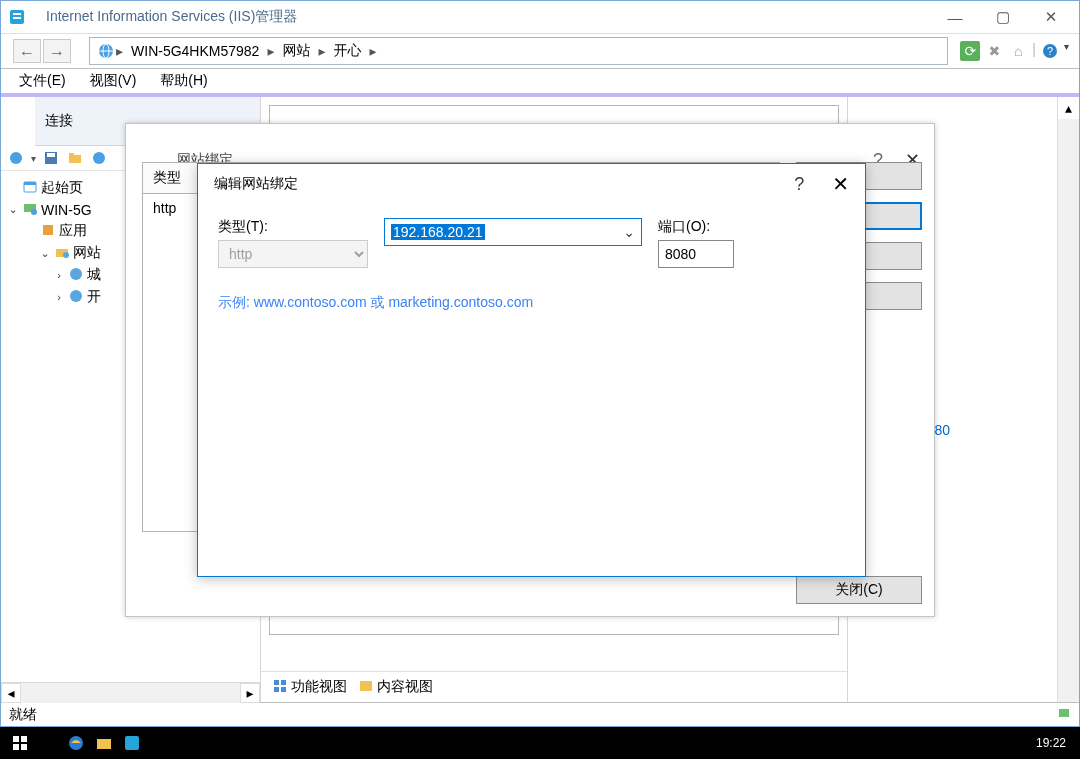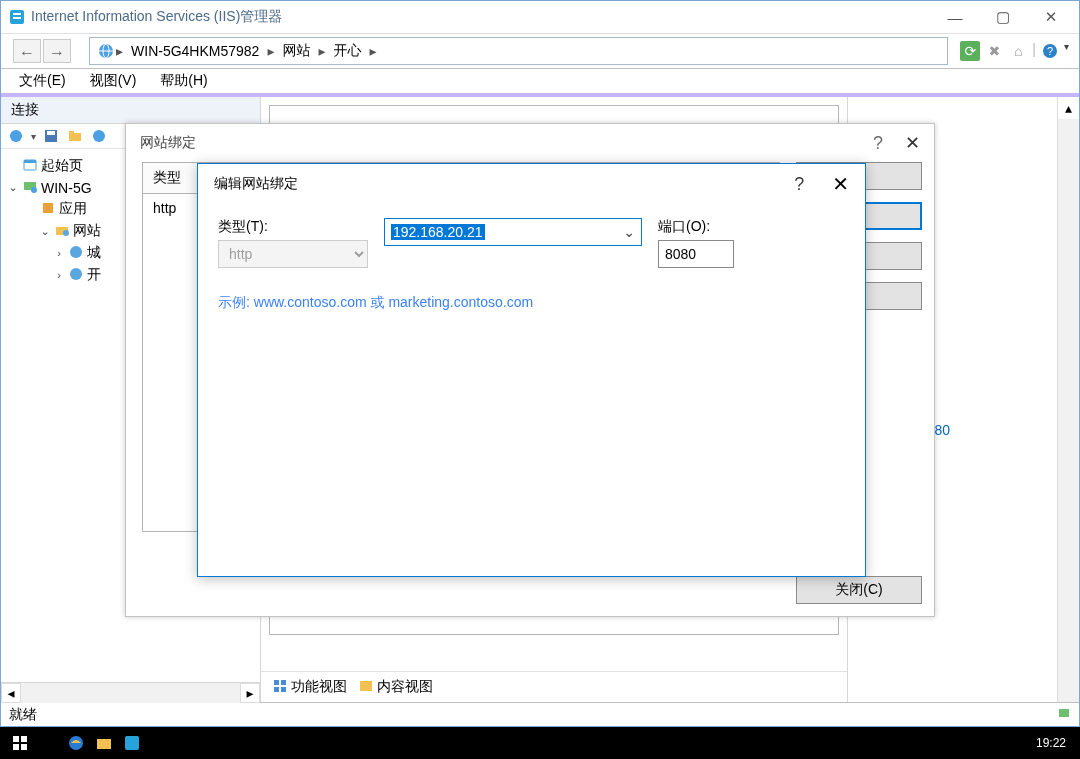--- a/index.html
+++ b/index.html
@@ -1,35 +1,35 @@
 <!DOCTYPE html>
 <html><head>
 <meta charset="utf-8">
 <style>
 * { box-sizing: border-box; margin: 0; padding: 0; font-family: 'Segoe UI', 'Microsoft YaHei', sans-serif; }
 body { background: #000; overflow: hidden; font-size: 14px; color: #000; position: relative; width: 1080px; height: 759px; }
 .window { position: absolute; inset: 0 0 32px 0; background: #fff; border: 1px solid #7ba7d6; display: flex; flex-direction: column; }
 .title-bar { height: 32px; display: flex; align-items: center; padding: 0 4px 0 8px; background: #fff; }
 .title-icon { width: 16px; height: 16px; margin-right: 6px; display: flex; align-items: center; justify-content: center; }
-.title-text { flex: 1; color: #4a6b8a; font-size: 14px; }
+.title-text { flex: 1; color: #4a6b8a; font-size: 14px; margin-left: 15px; }
 .win-btns { display: flex; }
 .win-btn { width: 48px; height: 28px; display: flex; align-items: center; justify-content: center; color: #555; font-size: 15px; }
 .nav-bar { height: 36px; display: flex; align-items: center; border-top: 1px solid #e0e0e0; border-bottom: 1px solid #c0c0c0; background: #fff; padding: 0 4px; }
 .nav-arrows { display: flex; gap: 2px; padding: 0 12px 0 8px; }
 .nav-arrow { width: 28px; height: 24px; border: 1px solid #cbcbcb; background: #f3f3f3; display: flex; align-items: center; justify-content: center; color: #666; font-size: 16px; }
 .breadcrumb-box { flex: 1; height: 28px; border: 1px solid #aab7c9; background: #fff; display: flex; align-items: center; margin: 0 6px; padding: 0 6px; }
 .breadcrumb { display: flex; align-items: center; gap: 8px; }
 .breadcrumb .sep { color: #555; }
 .nav-tools { display: flex; gap: 4px; padding: 0 6px; }
 .tool-icon { width: 20px; height: 20px; display: flex; align-items: center; justify-content: center; font-size: 14px; }
 .menu-bar { height: 28px; display: flex; align-items: center; padding: 0 6px; gap: 0; border-bottom: 4px solid #c4b5fd; background: #fff; }
 .menu-item { padding: 4px 12px; }
 .main-area { flex: 1; display: flex; min-height: 0; position: relative; }
 .left-panel { width: 260px; display: flex; flex-direction: column; border-right: 1px solid #d6d6d6; background: #fff; }
-.panel-header { background: #eef3f9; border-bottom: 1px solid #d6d6d6; padding: 4px 10px; }
+.panel-header { background: #eef3f9; border-bottom: 1px solid #d6d6d6; padding: 15px 10px; margin-left: 34px; }
 .panel-toolbar { display: flex; align-items: center; gap: 6px; padding: 3px 6px; border-bottom: 1px solid #e5e5e5; }
 .tb-icon { width: 18px; height: 18px; display: flex; align-items: center; justify-content: center; }
 .tree { padding: 6px 4px; flex: 1; overflow: hidden; }
 .tree .node { display: flex; align-items: center; gap: 4px; padding: 2px 0; white-space: nowrap; }
 .tree .expander { width: 12px; text-align: center; color: #444; font-size: 11px; cursor: default; }
 .tree .indent0 { padding-left: 2px; }
 .tree .indent1 { padding-left: 2px; }
 .tree .indent2 { padding-left: 20px; }
 .tree .indent3 { padding-left: 34px; }
 .tree .indent4 { padding-left: 48px; }
@@ -44,21 +44,21 @@
 .link-text { color: #0066cc; }
 .right-body .row { display: flex; align-items: center; gap: 6px; }
 .right-scroll { width: 22px; background: #f1f1f1; border-left: 1px solid #dcdcdc; display: flex; flex-direction: column; }
 .scroll-up, .scroll-down { height: 22px; display: flex; align-items: center; justify-content: center; background:#fff; }
 .status-bar { height: 24px; border-top: 1px solid #c0c0c0; display: flex; align-items: center; padding: 0 8px; background: #fff; justify-content: space-between; }
 .hscroll { display: flex; align-items: center; height: 20px; border-top: 1px solid #d8d8d8; margin-top: auto; }
 .hscroll .arrow { width: 20px; height: 20px; display: flex; align-items: center; justify-content: center; background: #fff; border: 1px solid #dcdcdc; }
 .hscroll .track { flex: 1; background: #f1f1f1; height: 20px; }
 
 .dialog1 { position: absolute; left: 125px; top: 123px; width: 810px; height: 494px; background: #fff; border: 1px solid #c3c3c3; box-shadow: 0 0 6px rgba(0,0,0,.2); }
-.dlg1-title { display: flex; align-items: center; padding: 8px 14px; }
+.dlg1-title { display: flex; align-items: center; padding: 25px 14px; margin-left: 37px; }
 .dlg1-title .title { flex: 1; color: #444; }
 .dlg1-title .help { color: #6a6a6a; margin-right: 22px; font-size: 18px; }
 .dlg1-title .close { color: #333; font-size: 18px; }
 .dlg1-body { position: absolute; inset: 38px 12px 12px 16px; }
 .grid { border: 1px solid #b3b3b3; position: absolute; left: 0; top: 0; width: 638px; height: 370px; background: #fff; }
 .grid-header { display: flex; background: #fbfbfb; border-bottom: 1px solid #b3b3b3; }
 .grid-header .cell { padding: 6px 10px; border-right: 1px solid #d2d2d2; }
 .grid-row { display: flex; }
 .grid-row .cell { padding: 6px 10px; }
 .dlg1-buttons { position: absolute; right: 0; top: 0; display: flex; flex-direction: column; gap: 12px; }

